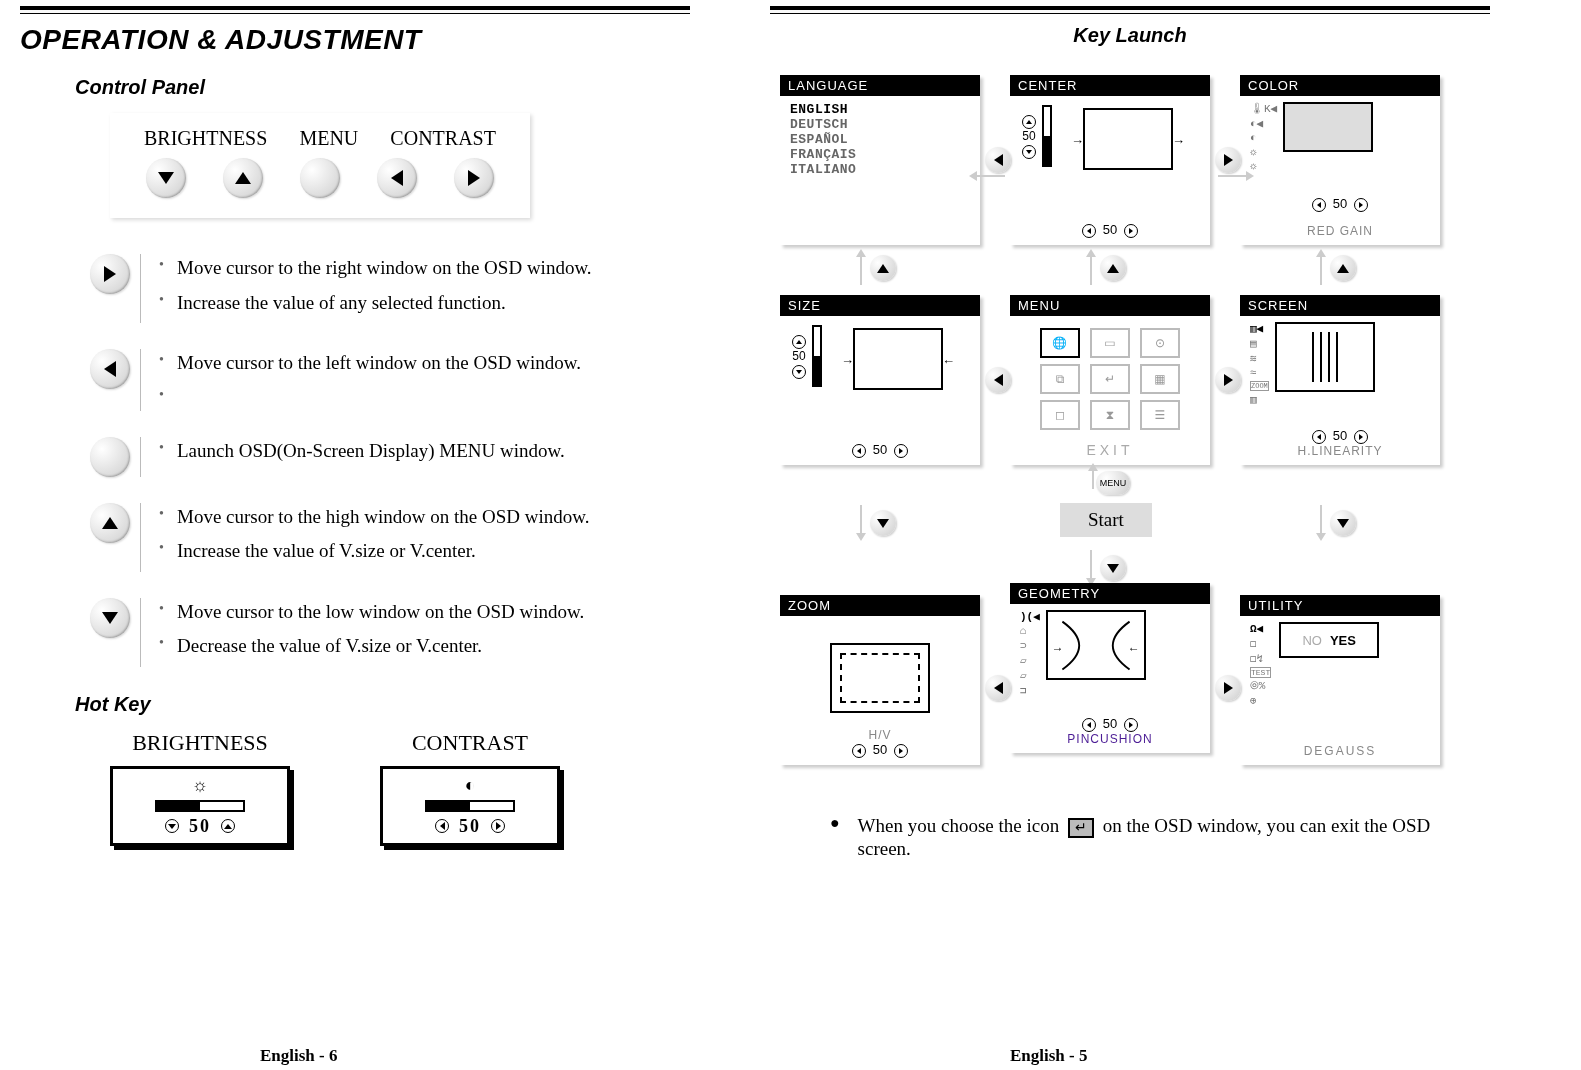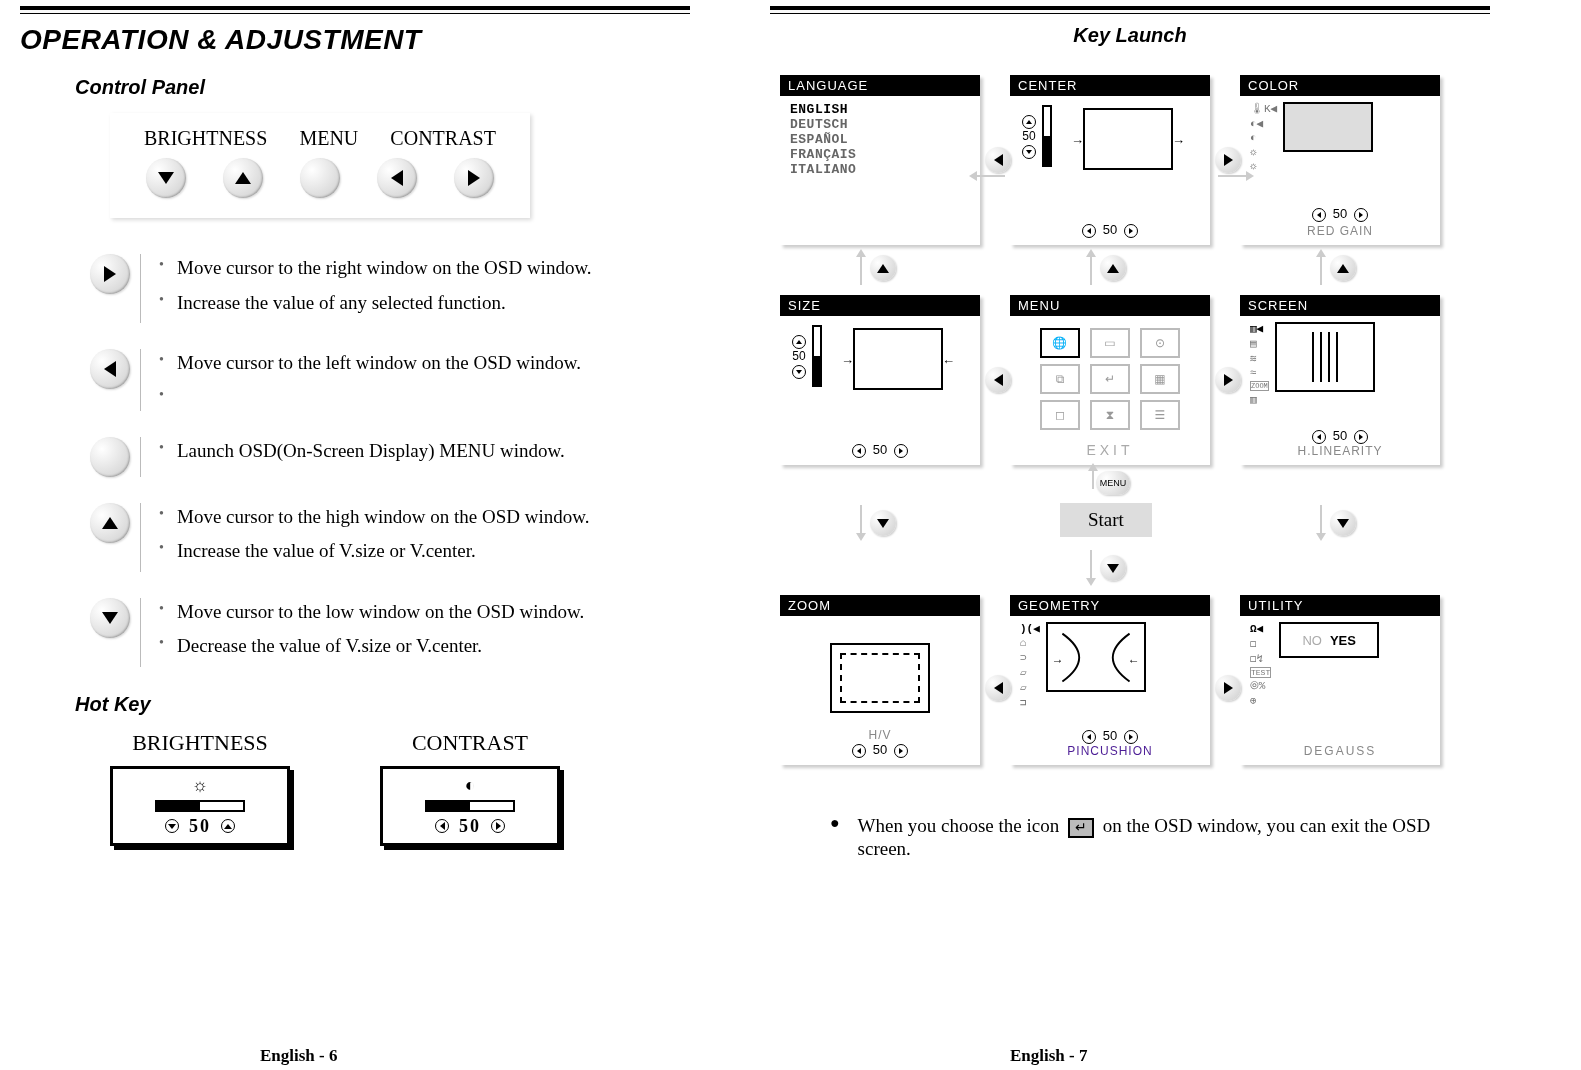--- a/index.html
+++ b/index.html
@@ -425,21 +425,21 @@
           <div class="color-swatch"></div>
         </div>
         <div class="osd-footer-bar">
           <span class="circ-tri">
               <span class="t" style="border-width:3px 4px 3px 0;border-color:transparent #000 transparent transparent"></span>
             </span>
           &nbsp;<span>50</span>&nbsp;
           <span class="circ-tri">
               <span class="t" style="border-width:3px 0 3px 4px;border-color:transparent transparent transparent #000"></span>
             </span>
-          <div style="font-family:Arial;font-size:12px;letter-spacing:1px;color:#888;margin-top:2px;">RED GAIN</div>
+          <div style="font-family:Arial;font-size:12px;letter-spacing:1px;color:#888;margin-top:12px;">RED GAIN</div>
         </div>
       </div>
     </div>
 
     <div class="nav-btn" style="left:205px;top:72px;">
         <div class="tri tri-left" style="border-width:6px 9px 6px 0"></div>
       </div>
     <div class="faint-arrow rev" style="left:195px;top:100px;width:30px;"></div>
     <div class="nav-btn" style="left:435px;top:72px;">
         <div class="tri tri-right" style="border-width:6px 0 6px 9px"></div>
@@ -583,21 +583,21 @@
               <span class="t" style="border-width:3px 4px 3px 0;border-color:transparent #000 transparent transparent"></span>
             </span>
           &nbsp;<span>50</span>&nbsp;
           <span class="circ-tri">
               <span class="t" style="border-width:3px 0 3px 4px;border-color:transparent transparent transparent #000"></span>
             </span>
         </div>
       </div>
     </div>
 
-    <div class="osd-card" style="left:230px;top:520px;">
+    <div class="osd-card" style="left:230px;top:508px;">
       <div class="osd-title">GEOMETRY</div>
       <div class="osd-body">
         <div style="display:flex;gap:6px;">
           <div class="icon-col">
             <span class="sel">)(◀</span>
               <span>⌂</span>
               <span>⊃</span>
               <span>▱</span>
               <span>▱</span>
               <span>⊐</span>
@@ -659,13 +659,13 @@
     <span class="bullet-dot">●</span>
     <div>
       <span>When you choose the icon </span>
       <span class="icon-box"></span>
       <span> on the OSD window, you can exit the OSD screen.</span>
     </div>
   </div>
 </div>
 
 <div class="footer-page footer-left">English - 6</div>
-<div class="footer-page footer-right">English - 7</div>
+<div class="footer-page footer-right">English - 5</div>
 
 </body></html>

